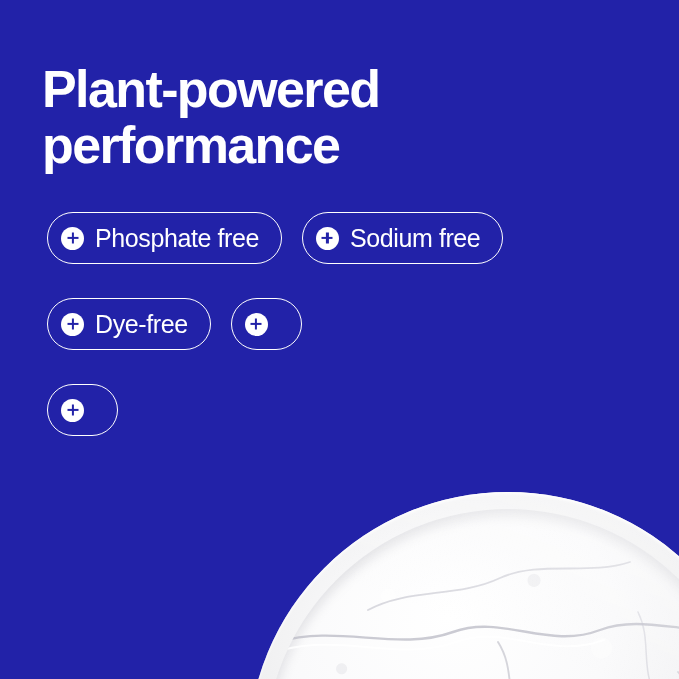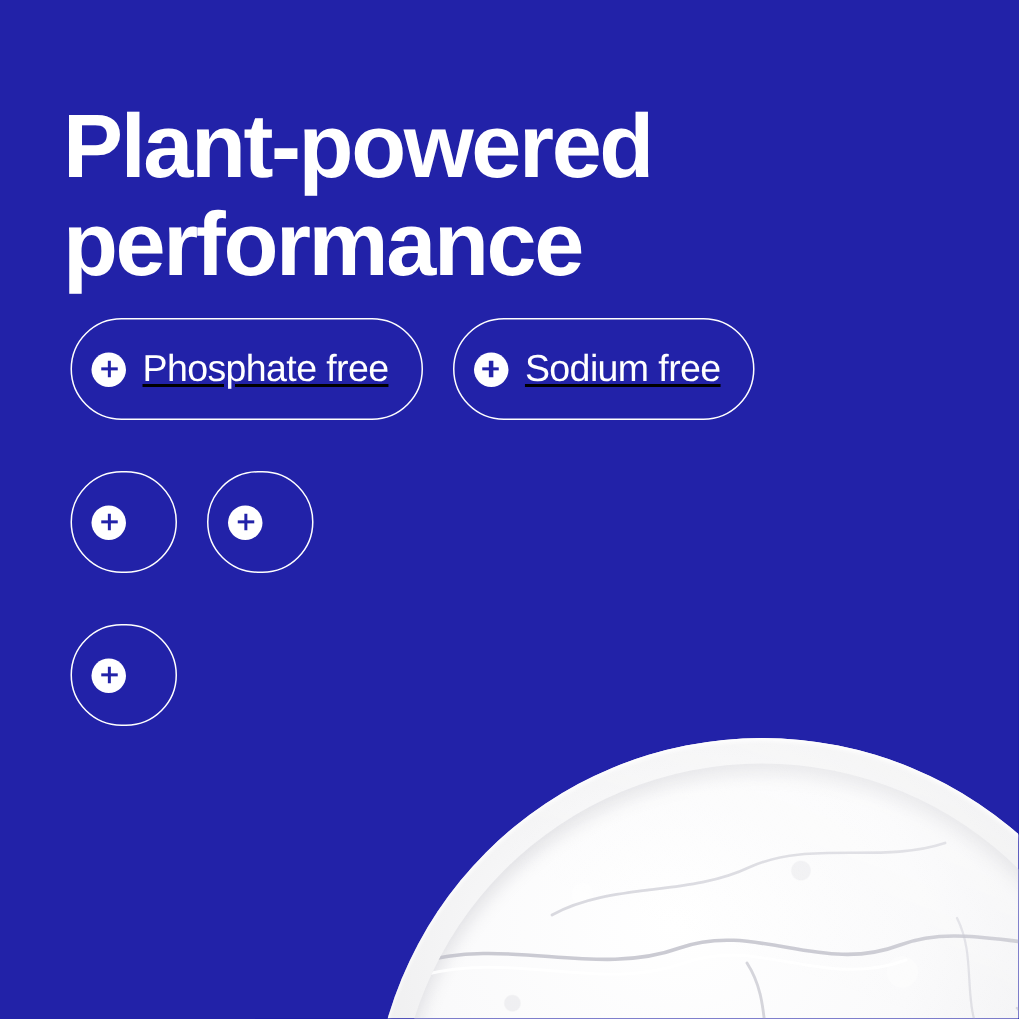--- a/index.html
+++ b/index.html
@@ -16,21 +16,21 @@
     font-family: "Liberation Sans", sans-serif;
   }
 
   
   .headline {
     position: absolute;
     left: 42px;
     top: 26px;
     width: 560px;
     color: #ffffff;
-    font-size: 60px;
+    font-size: 52px;
     line-height: 1.08;
     font-weight: 700;
     letter-spacing: -1.6px;
     white-space: pre-line;
   }
 
   
   .pill-area {
     position: absolute;
     left: 47px;
@@ -39,28 +39,27 @@
   }
   .pill-row {
     display: flex;
     align-items: center;
     gap: 20px;
     margin-bottom: 34px;
   }
   .pill {
     display: inline-flex;
     align-items: center;
-    height: 68px;
+    height: 52px;
     box-sizing: border-box;
     padding: 0 22px 0 13px;
     border: 1.6px solid #ffffff;
     border-radius: 999px;
     background: transparent;
     white-space: nowrap;
-    text-decoration: underline;
   }
   .plus-icon {
     position: relative;
     flex: 0 0 auto;
     width: 23px;
     height: 23px;
     border-radius: 50%;
     background: #ffffff;
     margin-right: 11px;
   }
@@ -173,20 +172,21 @@
       </div>
       <div class="pill">
         <span class="plus-icon"></span>
         <span class="pill-label">Sodium free</span>
       </div>
     </div>
 
     <div class="pill-row">
       <div class="pill">
         <span class="plus-icon"></span>
+        <span class="pill-label">Dye-free</span>
       </div>
       <div class="pill">
         <span class="plus-icon"></span>
       </div>
     </div>
 
     <div class="pill-row">
       <div class="pill">
         <span class="plus-icon"></span>
       </div>

